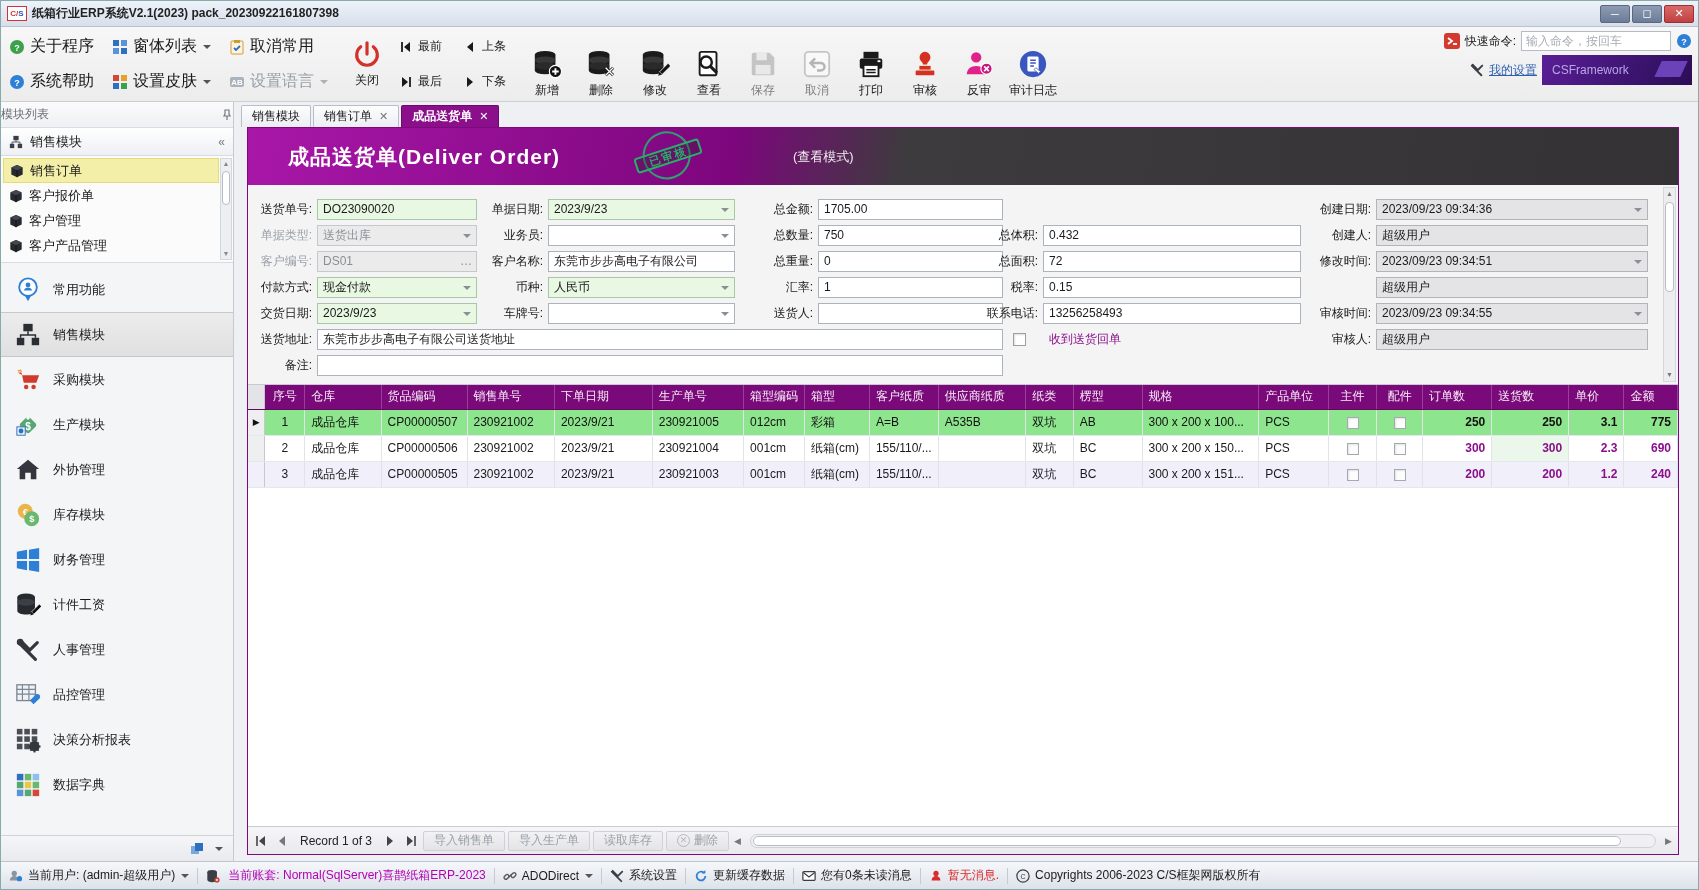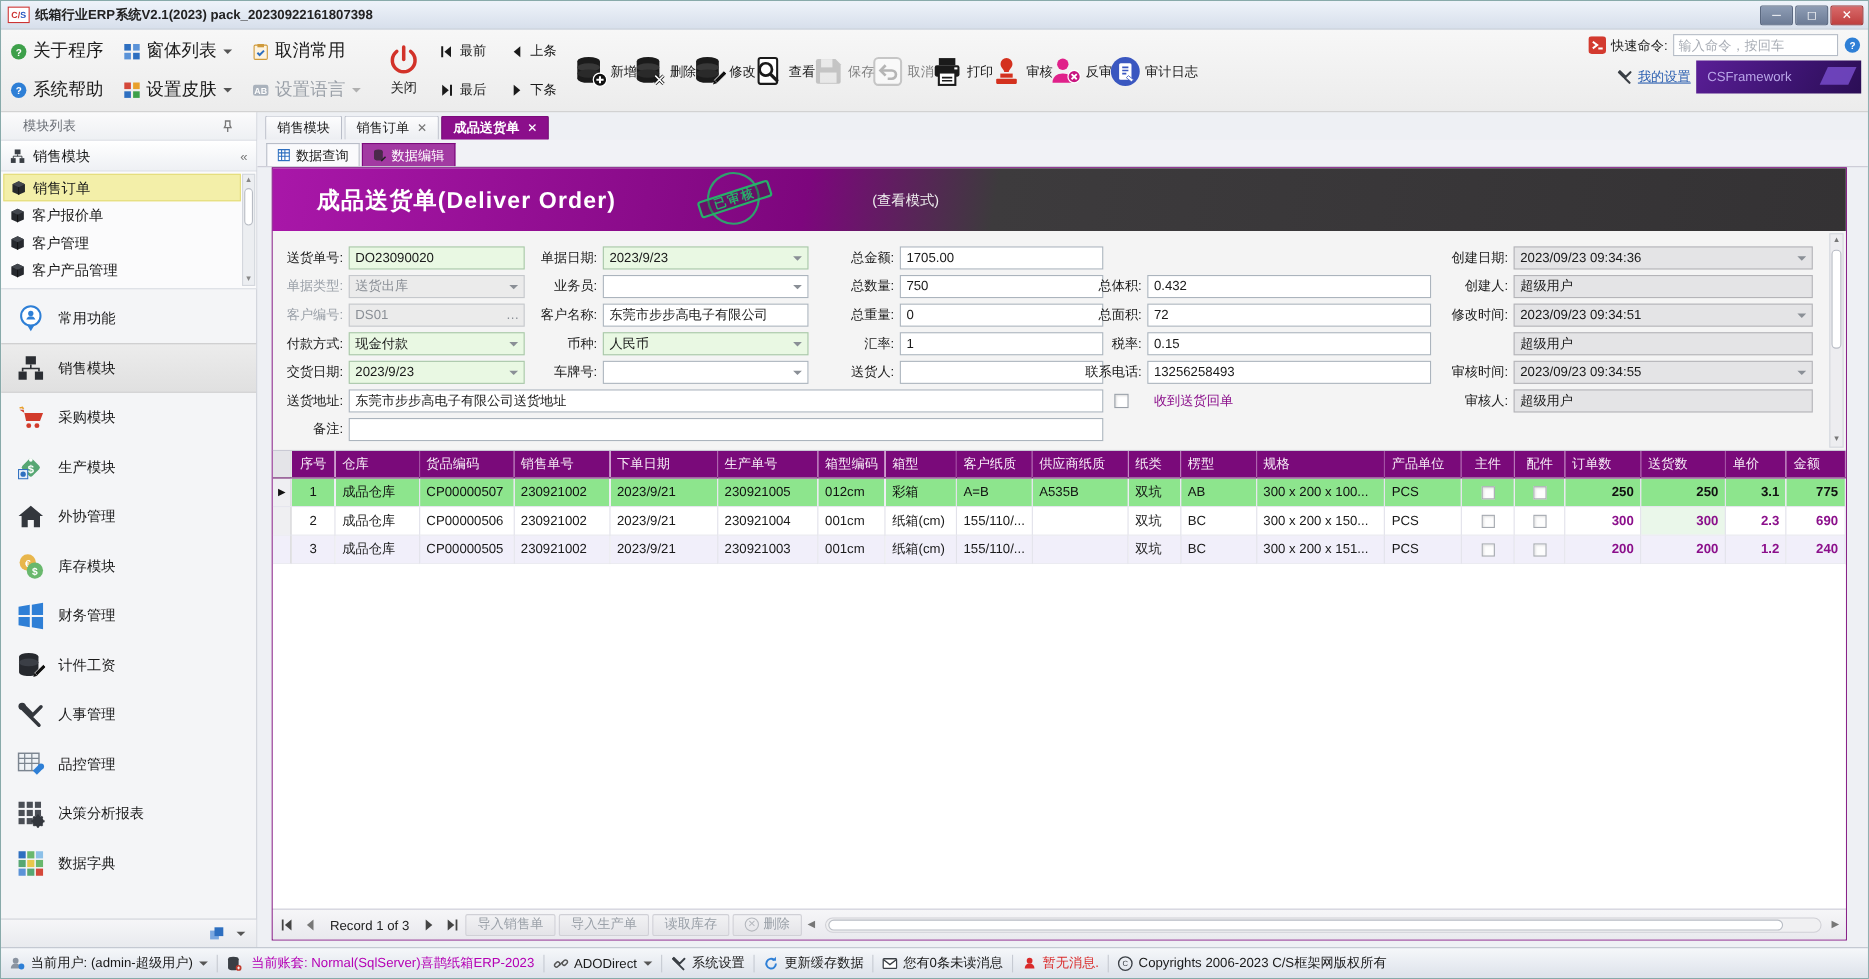--- a/index.html
+++ b/index.html
@@ -21,36 +21,36 @@
 .sm-btn{display:flex;align-items:center;gap:5px;white-space:nowrap;cursor:default;padding:2px 2px}
 .sm-btn .cap{font-size:16px}
 .sm-btn.disabled .cap{color:#9aa0a8}
 .caret{width:0;height:0;border:4px solid transparent;border-top-color:#555;margin-top:4px;margin-left:1px}
 .sm-btn.disabled .caret{border-top-color:#b0b0b0}
 .tb-close{display:flex;flex-direction:column;align-items:center;justify-content:center;gap:2px;padding:0 16px 0 6px;cursor:default}
 .tb-close .cap{font-size:12px}
 .tb-nav{display:grid;grid-template-rows:1fr 1fr;grid-auto-flow:column;column-gap:18px;align-items:center;margin-right:14px}
 .nav-item{display:flex;align-items:center;gap:6px;white-space:nowrap;padding:2px}
 .tb-big{display:flex;align-items:stretch;gap:4px}
-.big-btn{width:50px;display:flex;flex-direction:row;align-items:center;justify-content:space-between;gap:3px;cursor:default;padding-top:2px}
+.big-btn{width:50px;display:flex;flex-direction:column;align-items:center;justify-content:flex-end;gap:3px;cursor:default;padding-top:2px}
 .big-btn .cap{font-size:12px;white-space:nowrap}
 .big-btn.disabled{opacity:.55;filter:grayscale(1)}
 .tb-right{position:absolute;right:6px;top:4px;width:330px}
 .qc-row{display:flex;align-items:center;gap:5px;justify-content:flex-end}
 .qc-input{width:150px;height:20px;border:1px solid #b5bcc6;background:#fff;font-size:12px;padding:0 4px;color:#333;font-family:inherit}
 .qc-input::placeholder{color:#a8adb5}
 .set-row{display:flex;align-items:center;gap:5px;margin-top:4px;justify-content:flex-end}
 .link{color:#2b5fb0;text-decoration:underline}
 .brand{width:150px;height:30px;background:linear-gradient(120deg,#5a1e96,#3c1470 60%,#2b0e55);color:#b9a6e8;display:flex;align-items:center;padding-left:10px;font-size:12px;position:relative;overflow:hidden}
 .brand:after{content:"";position:absolute;right:8px;top:6px;width:26px;height:16px;background:#7a4fd0;transform:skewX(-25deg);opacity:.8}
 
 .content{flex:1 1 auto;display:flex;min-height:0}
 
 .sidebar{width:233px;flex:0 0 auto;background:#f4f5f7;border-right:1px solid #c5c9d2;display:flex;flex-direction:column}
-.sb-title{height:26px;display:flex;align-items:center;padding:0 20px;color:#6b6f76;border-bottom:1px solid #d8dbe2;background:linear-gradient(#fbfbfc,#eef0f3)}
+.sb-title{height:26px;display:flex;align-items:center;padding:0 0;color:#6b6f76;border-bottom:1px solid #d8dbe2;background:linear-gradient(#fbfbfc,#eef0f3)}
 .sb-title .cap{flex:1}
 .sb-group{height:28px;display:flex;align-items:center;gap:7px;padding:0 8px;background:linear-gradient(#ffffff,#eef0f4);border-bottom:1px solid #d8dbe2}
 .sb-group .cap{flex:1;font-size:13px}
 .chev{color:#777;font-size:12px}
 .sb-list{position:relative;border-bottom:1px solid #d8dbe2;background:#fbfbfc;padding:2px 14px 4px 2px}
 .sb-item{height:25px;display:flex;align-items:center;gap:6px;padding:0 6px;font-size:13px}
 .sb-item.active{background:#f3efa9;border:1px solid #e4dc7a}
 .sb-scroll{position:absolute;right:1px;top:2px;bottom:2px;width:12px;background:#eceef1;border:1px solid #d4d7dd}
 .sb-scroll .thumb{position:absolute;top:12px;left:1px;width:8px;height:34px;background:#fff;border:1px solid #b8bcc4;border-radius:4px}
 .sb-scroll .up,.sb-scroll .dn{position:absolute;left:0;width:10px;height:10px;color:#888;font-size:7px;text-align:center;line-height:10px}
@@ -631,37 +631,20 @@
             <span>销售模块</span>
           </div>
         <div class="tab">
             <span>销售订单</span>
             <span class="x">✕</span>
           </div>
         <div class="tab active">
             <span>成品送货单</span>
             <span class="x">✕</span>
           </div>
-      </div>
-      <div class="subbar">
-        <div class="subtab">
-          <svg class="icon12" viewBox="0 0 12 12">
-              <path d="M1 1h10v10H1z" fill="#fff" stroke="#2e6fc0"></path>
-              <path d="M1 4h10M1 7h10M4 1v10M7 1v10" stroke="#2e6fc0"></path>
-            </svg>
-          <span>数据查询</span>
-        </div>
-        <div class="subtab active">
-          <svg class="icon12" viewBox="0 0 12 12">
-              <ellipse cx="5" cy="3" rx="4" ry="2" fill="#4a2a4a"></ellipse>
-              <path d="M1 3v6c0 1.1 1.8 2 4 2s4-.9 4-2V3" fill="#4a2a4a"></path>
-              <path d="M7 11l4-4 1 1-4 4z" fill="#222"></path>
-            </svg>
-          <span>数据编辑</span>
-        </div>
       </div>
 
       <div class="panel">
 
         <div class="banner">
           <span class="banner-title">成品送货单(Deliver Order)</span>
           <span class="stamp">
               <i class="ring"></i>
               <span class="band">已审核</span>
             </span>

